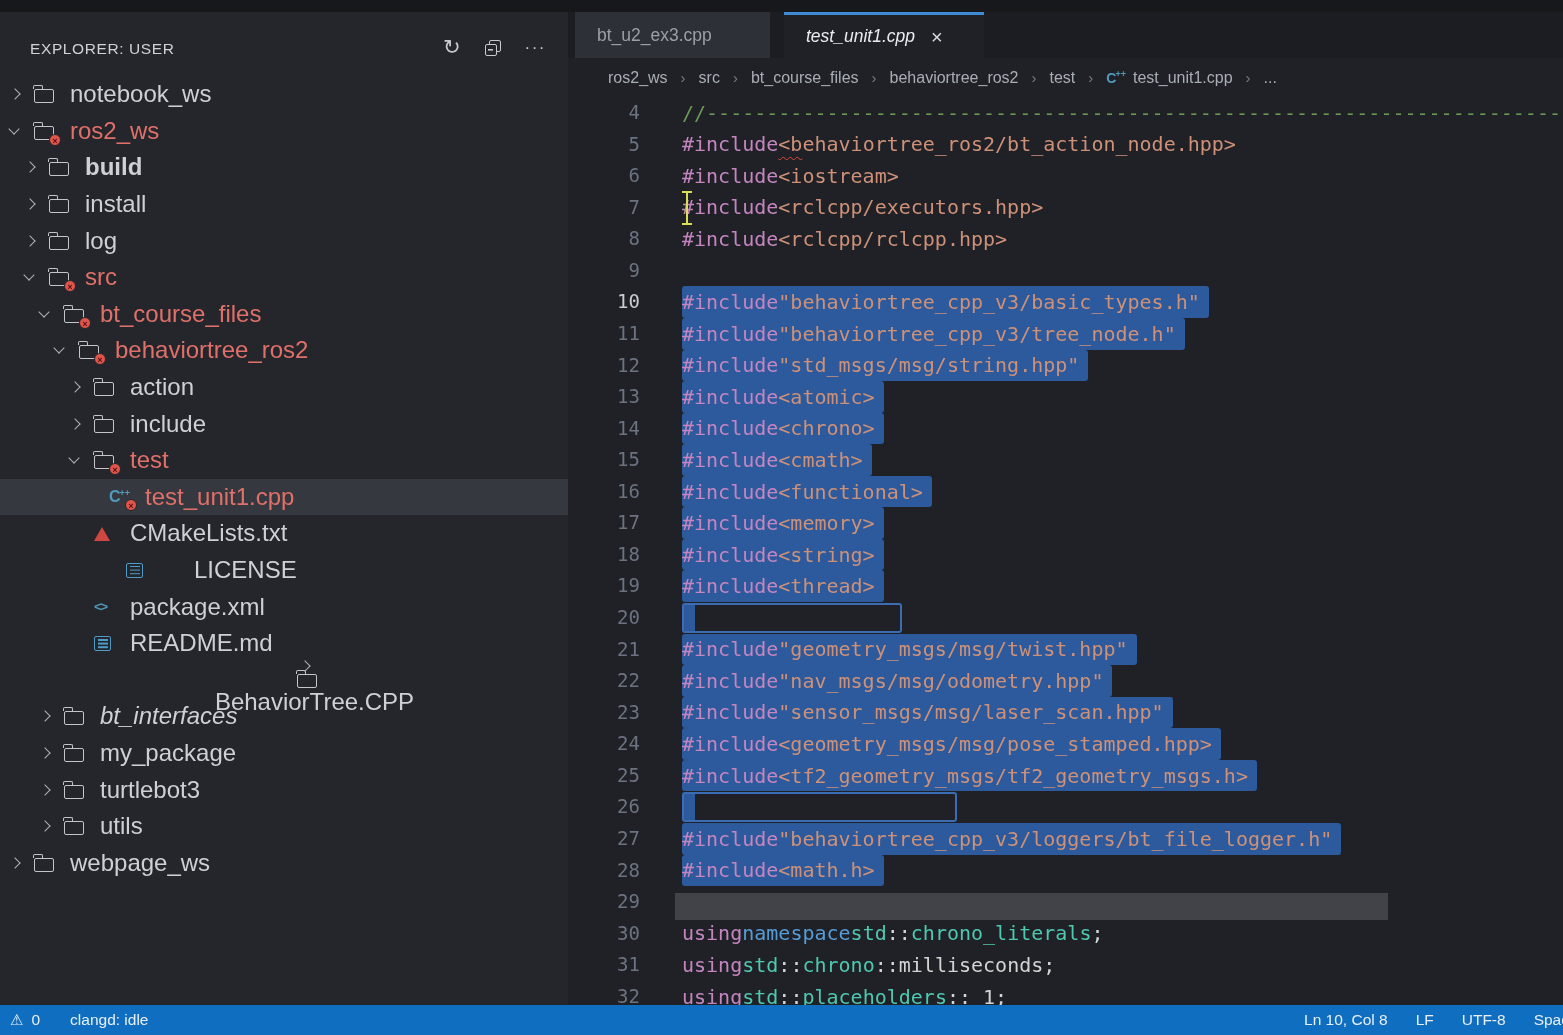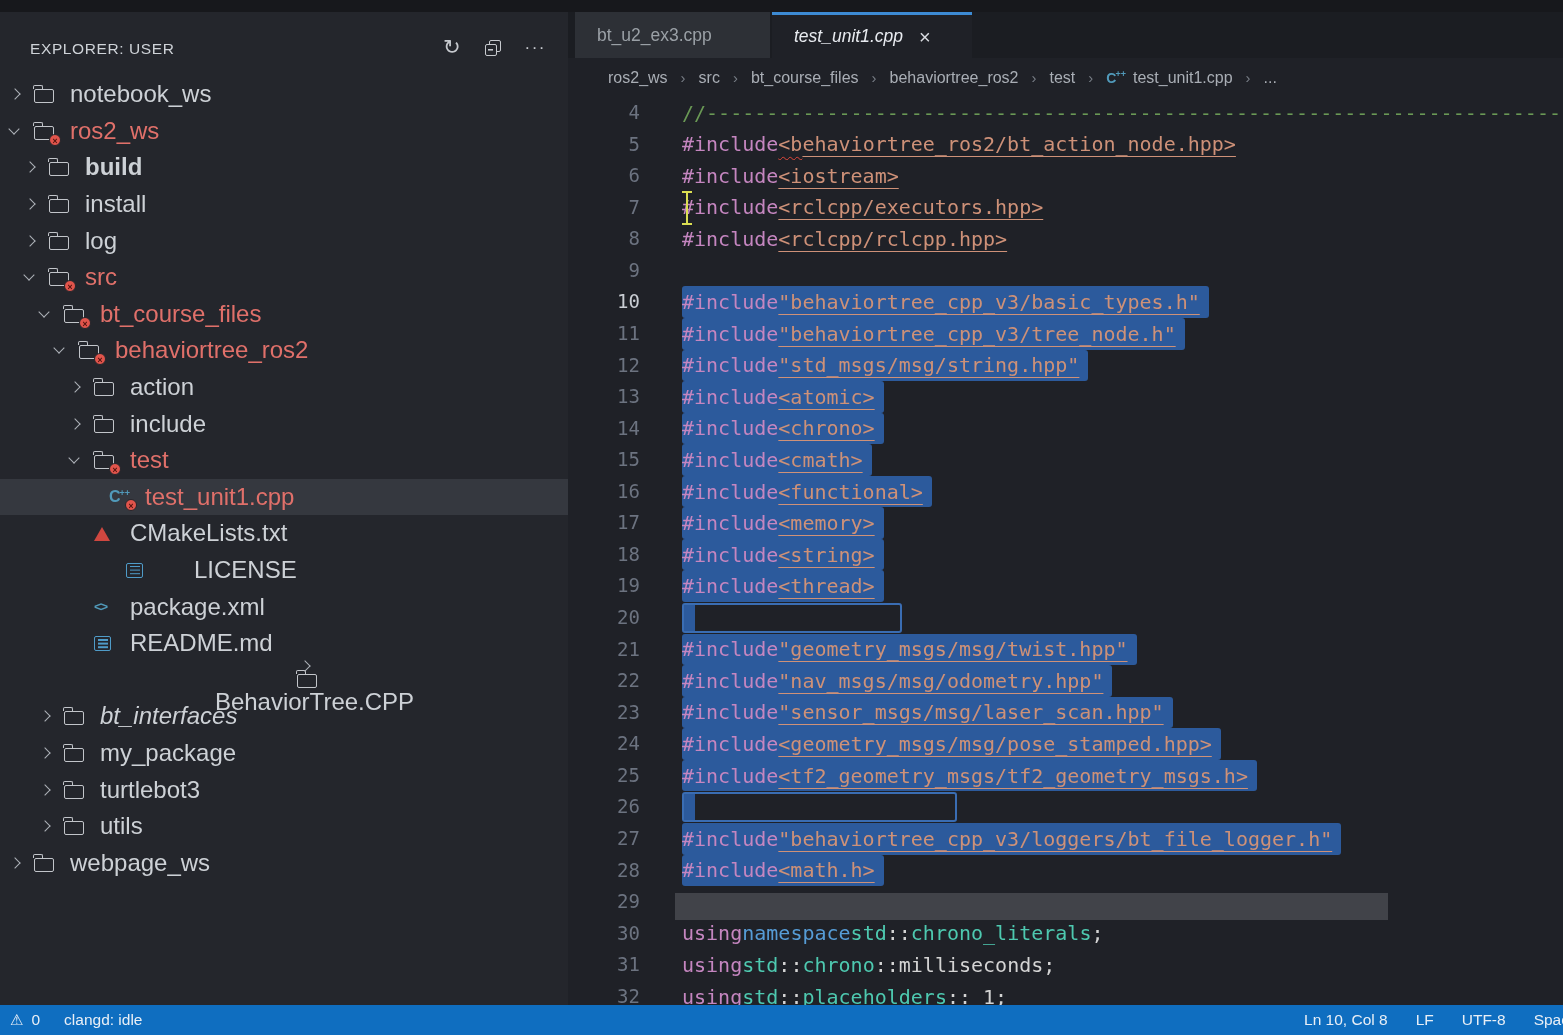--- a/index.html
+++ b/index.html
@@ -45,21 +45,21 @@
   .cmake-ic{width:0;height:0;border-left:8px solid transparent;border-right:8px solid transparent;border-bottom:14px solid #cf4740;margin-top:2px}
   .book-ic{width:17px;height:15px;border:1.8px solid #4f9bc8;border-radius:2px}
   .book-ic::before{content:"";display:block;margin:2px 2.5px;height:1.8px;background:#4f9bc8;box-shadow:0 3.6px 0 #4f9bc8,0 7.2px 0 #4f9bc8}
   .xml-ic{color:var(--iconblue);font-weight:bold;font-size:13px;letter-spacing:-1px}
   .row .label{color:var(--fg);font-size:24px;margin-left:6px;white-space:nowrap}
   .row .label.err{color:var(--salmon)}
 
   
   .editor{position:absolute;left:568px;top:12px;width:995px;height:993px;background:var(--editor-bg)}
   .tabbar{position:absolute;left:0;top:0;width:100%;height:46px;background:var(--tabbar);display:flex;padding-left:7px}
-  .tab{height:46px;display:flex;align-items:center;padding:0 18px 0 22px;margin-right:2px;font-size:17.5px;cursor:pointer;position:relative}
+  .tab{height:46px;display:flex;align-items:center;padding:0 18px 0 22px;margin-right:14px;font-size:17.5px;cursor:pointer;position:relative}
   .tab.inactive{background:var(--tab-inactive);color:#9aa0a6;min-width:195px}
   .tab.active{background:var(--tab-active);color:#e8ebf0;font-style:italic;border-top:3px solid var(--accent);min-width:200px}
   .tab .close{margin-left:16px;color:#d8dbe0;font-style:normal;font-size:20px;line-height:1;cursor:pointer}
 
   .breadcrumb{position:absolute;left:0;top:46px;width:100%;height:39px;display:flex;align-items:center;padding-left:40px;font-size:16px;color:#a9aeb5;gap:13px;background:var(--editor-bg)}
   .breadcrumb .crumb{cursor:pointer;white-space:nowrap}
   .breadcrumb .sep{color:#787e86;font-size:15px}
   .breadcrumb .cpp-ic{font-size:14px}
   .breadcrumb .filecrumb{display:flex;align-items:center;gap:7px}
 
@@ -68,34 +68,34 @@
   .line{display:flex;height:31.57px;overflow:hidden}
   .ln{width:72px;flex:none;text-align:right;color:#6c7380;font-size:19px;line-height:31.57px}
   .ln.active{color:#c9cdd3}
   .gap{width:42px;flex:none}
   .ct{flex:1;display:flex;align-items:stretch;overflow:hidden;white-space:pre}
   .tk{display:flex;align-items:center;white-space:pre}
   .selbg{display:flex;align-items:stretch;background:var(--sel);border-radius:3px;padding-right:9px}
   .selbox{display:inline-block;width:220px;margin:1px 0;border:2px solid var(--sel-border);border-radius:3px;position:relative}
   .selbox::before{content:"";position:absolute;left:0;top:0;bottom:0;width:11px;background:var(--sel)}
   .cmt{color:var(--cmt)} .kw{color:var(--kw)} .kw2{color:var(--kw2)}
-  .str{color:var(--str);text-decoration:underline;text-underline-offset:5px;text-decoration-thickness:1.3px}
+  .str{color:var(--str);text-underline-offset:5px;text-decoration-thickness:1.3px}
   .sq{color:var(--str);text-decoration:underline wavy #e0473a;text-underline-offset:5px;text-decoration-thickness:1.3px}
   .type{color:var(--type)} .pl{color:var(--pl)}
 
   .ibeam{position:absolute;left:118px;top:179px;width:2.4px;height:34px;background:#dade52;z-index:6}
   .ibeam::before,.ibeam::after{content:"";position:absolute;left:-3.8px;width:10px;height:2.4px;background:#dade52}
   .ibeam::before{top:0}.ibeam::after{bottom:0}
   .hscroll{position:absolute;left:107px;top:881px;width:713px;height:27px;background:rgba(128,132,138,.35);z-index:5;cursor:pointer}
 
   
   .statusbar{position:absolute;left:0;bottom:0;width:100%;height:30px;background:var(--statusbar);z-index:10;display:flex;align-items:center;justify-content:space-between;color:#e9eff6;font-size:15.5px;overflow:hidden}
   .sb-left{display:flex;align-items:center;gap:8px;padding-left:10px}
   .warn-glyph{font-family:"DejaVu Sans",sans-serif;font-size:15px}
-  .server{margin-left:16px}
+  .server{margin-left:22px}
   .sb-right{display:flex;align-items:center;gap:28px;margin-right:-6px}
   .sb-item{cursor:pointer;white-space:nowrap}
 </style>
 </head>
 <body>
 
 <div class="app">
   <div class="topstrip"></div>
 
   <aside class="sidebar">

